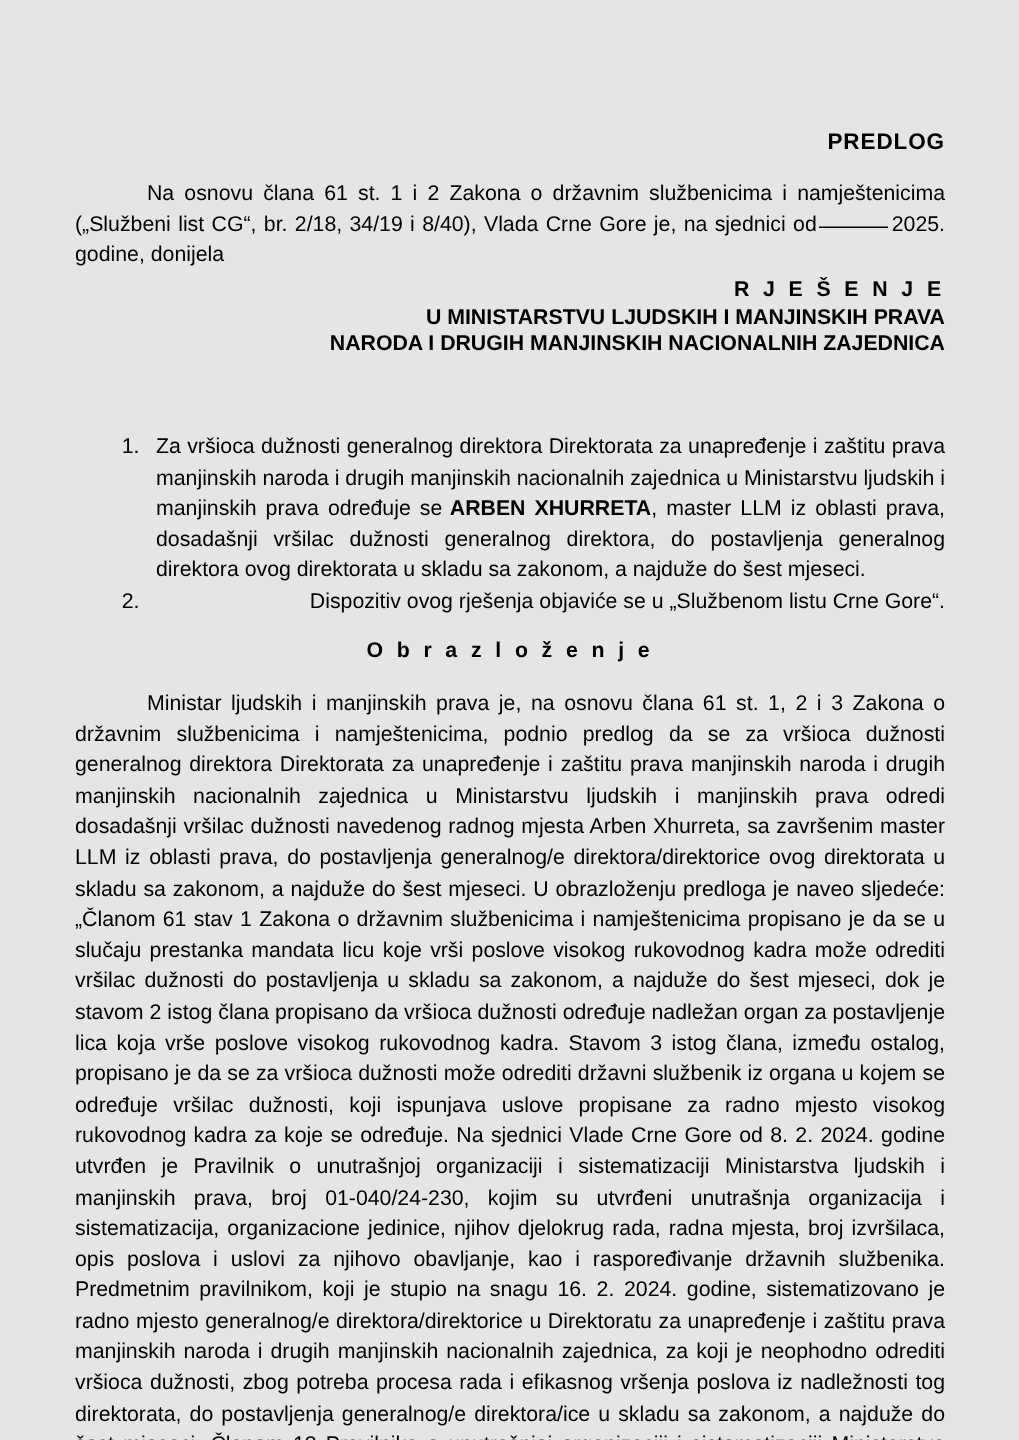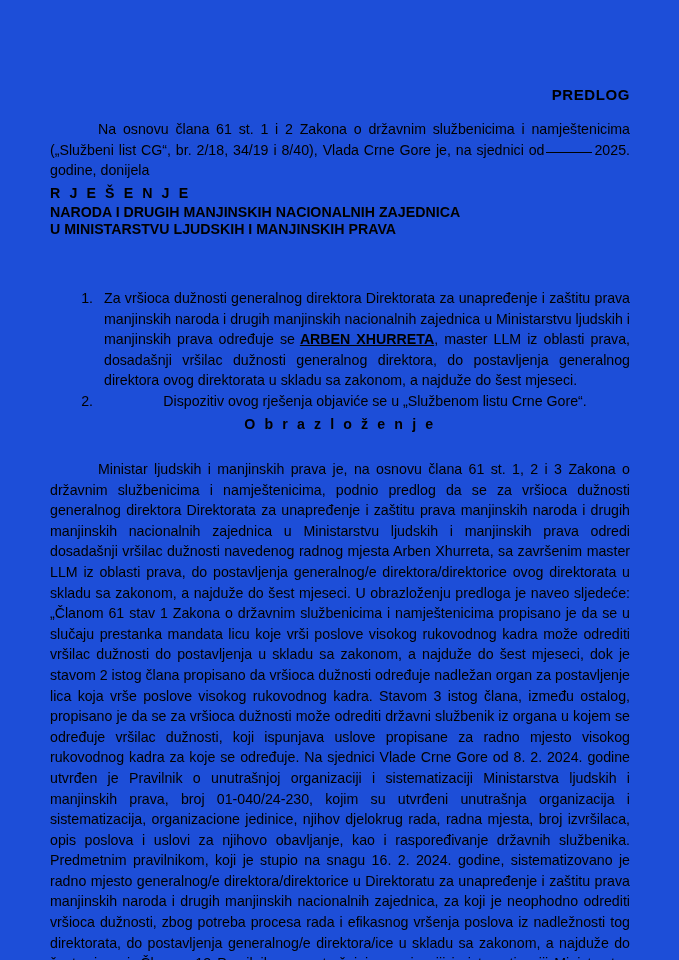--- a/index.html
+++ b/index.html
@@ -13,21 +13,21 @@
     font-family: "Liberation Sans", sans-serif;
     color: #000000;
     -webkit-font-smoothing: antialiased;
   }
 
   .page {
     position: relative;
     width: 679px;
     height: 960px;
     margin: 0 auto;
-    background: #1d4ed8;
+    background: #e5e5e5;
     overflow: hidden;
     box-sizing: border-box;
   }
 
   
   .doc-header {
     position: absolute;
     top: 86px;
     left: 50px;
     right: 49px;
@@ -57,21 +57,21 @@
     vertical-align: 2px;
     margin: 0 2px;
   }
 
   
   .title-block {
     position: absolute;
     top: 185px;
     left: 50px;
     width: 580px;
-    text-align: left;
+    text-align: right;
     font-weight: bold;
     font-size: 14.2px;
     line-height: 17.6px;
   }
   .title-main {
     letter-spacing: 2.6px;
     font-size: 14.2px;
     padding-bottom: 1px;
   }
   .title-sub {
@@ -99,33 +99,32 @@
     text-align: right;
     padding-right: 11px;
     box-sizing: content-box;
   }
   .disp-text {
     flex: 1 1 auto;
     text-align: justify;
     hyphens: none;
   }
   .disp-text.nojustify {
-    text-align: center;
+    text-align: right;
     margin-left: 16px;
   }
   .name-highlight {
     font-weight: bold;
     padding-left: 5px;
-    text-decoration: underline;
   }
 
   
   .reason-heading {
     position: absolute;
-    top: 416px;
+    top: 426px;
     left: 50px;
     width: 580px;
     text-align: center;
     font-size: 14.2px;
     font-weight: bold;
     letter-spacing: 2.6px;
   }
 
   
   .reason-body {
@@ -149,22 +148,22 @@
 <body>
 
 <div class="page">
 
   <div class="doc-header" data-bind="document.header_label">PREDLOG</div>
 
   <div class="preamble"><span data-bind="document.preamble.before_blank">Na osnovu člana 61 st. 1 i 2 Zakona o državnim službenicima i namještenicima („Službeni list CG“, br. 2/18, 34/19 i 8/40), Vlada Crne Gore je, na sjednici od</span><span class="blank-line" data-bind="document.preamble.blank_field_value"></span><span data-bind="document.preamble.after_blank">2025. godine, donijela</span></div>
 
   <div class="title-block">
     <div class="title-main" data-bind="document.title.line1">R J E Š E N J E</div>
+    <div class="title-sub" data-bind="document.title.line5">U MINISTARSTVU LJUDSKIH I MANJINSKIH PRAVA</div>
     <div class="title-sub" data-bind="document.title.line4">NARODA I DRUGIH MANJINSKIH NACIONALNIH ZAJEDNICA</div>
-    <div class="title-sub" data-bind="document.title.line5">U MINISTARSTVU LJUDSKIH I MANJINSKIH PRAVA</div>
   </div>
 
   <div class="dispositive">
 
     <div class="disp-item">
       <div class="disp-num" data-bind="document.dispositive.items.0.number">1.</div>
       <div class="disp-text"><span data-bind="document.dispositive.items.0.text_before_name">Za vršioca dužnosti generalnog direktora Direktorata za unapređenje i zaštitu prava manjinskih naroda i drugih manjinskih nacionalnih zajednica u Ministarstvu ljudskih i manjinskih prava određuje se</span><span class="name-highlight" data-bind="document.dispositive.items.0.appointee_name">ARBEN XHURRETA</span><span data-bind="document.dispositive.items.0.text_after_name">, master LLM iz oblasti prava, dosadašnji vršilac dužnosti generalnog direktora, do postavljenja generalnog direktora ovog direktorata u skladu sa zakonom, a najduže do šest mjeseci.</span></div>
     </div>
 
     <div class="disp-item">

